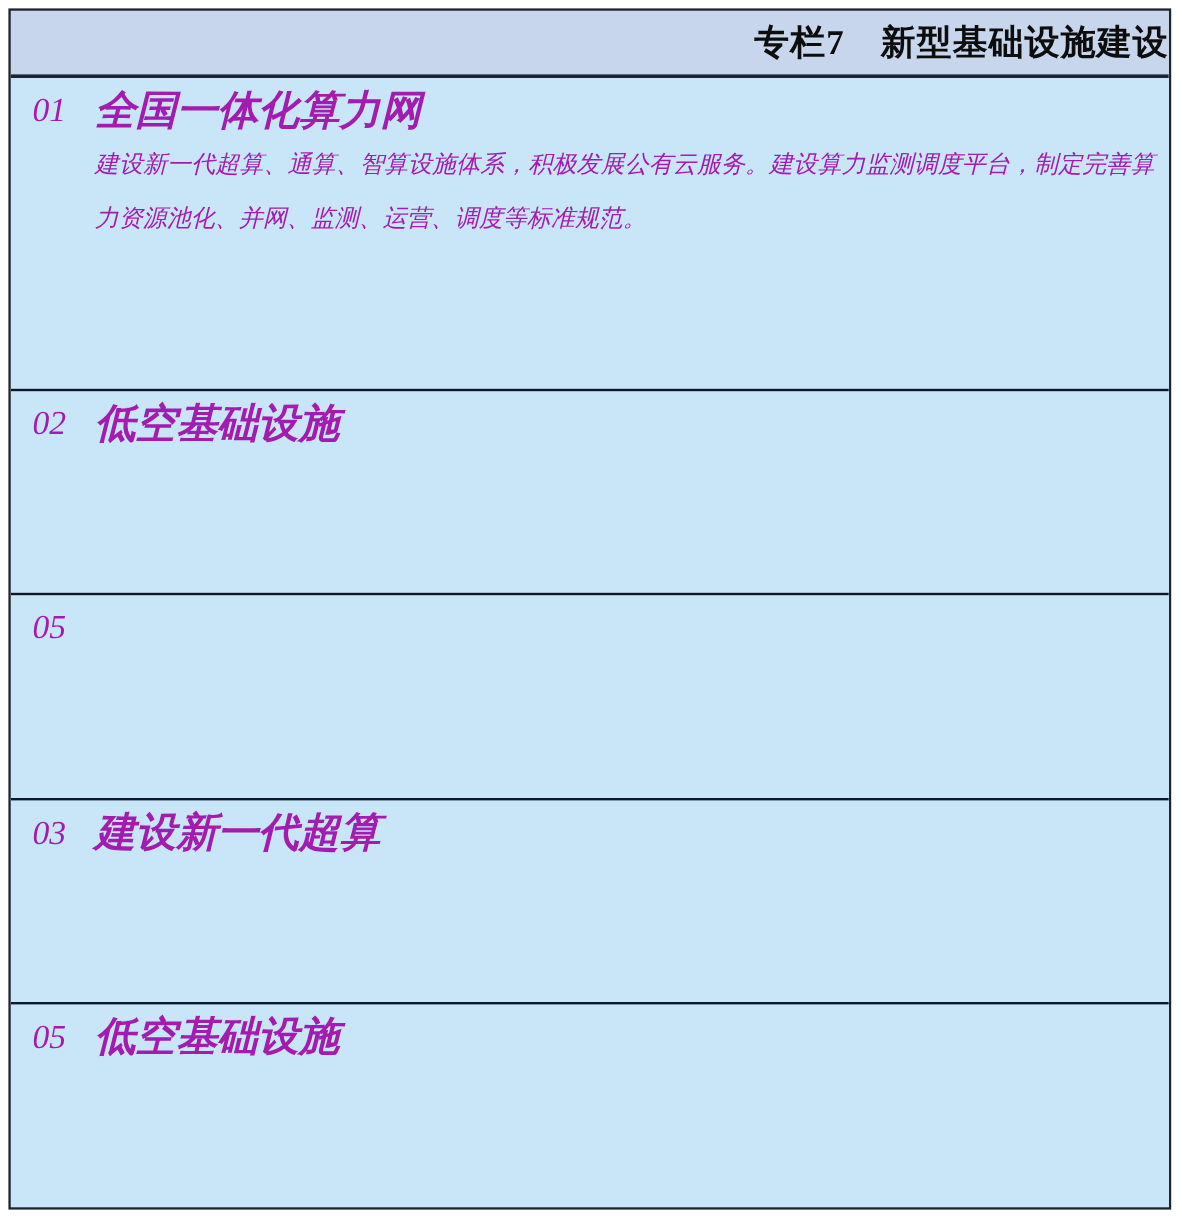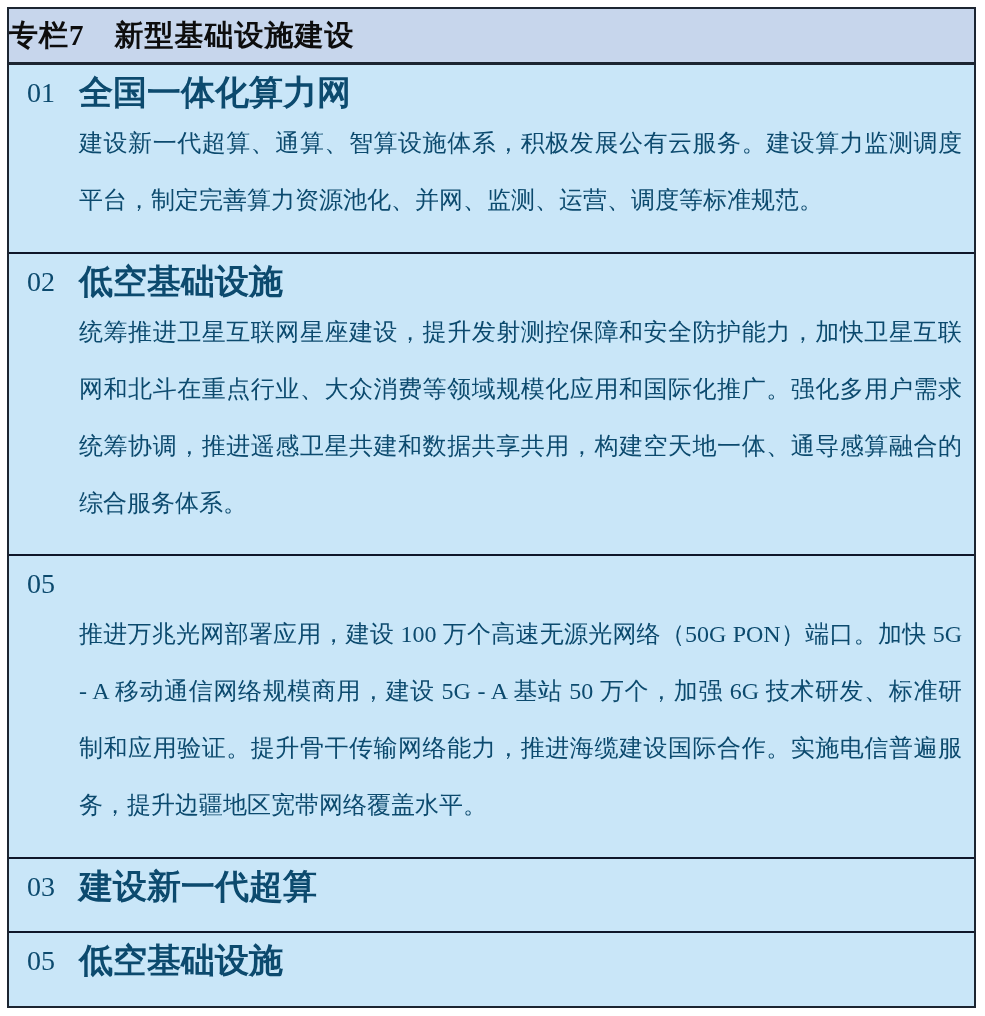--- a/index.html
+++ b/index.html
@@ -24,21 +24,22 @@
     flex-direction: column;
     overflow: hidden;
   }
   .panel-header {
     background: #c7d6ec;
     border-bottom: 3px solid #1c2531;
     flex: 0 0 auto;
     height: 53px;
     display: flex;
     align-items: center;
-    justify-content: flex-start;
+    justify-content: flex-end;
+    padding-left: 48px;
   }
   .panel-title {
     font-size: 29px;
     font-weight: bold;
     color: #0d0d0d;
     letter-spacing: 1px;
   }
   .panel-body {
     flex: 1 1 auto;
     display: flex;
@@ -47,21 +48,22 @@
   }
   .row {
     background: #c9e6f8;
     flex: 1 1 auto;
     box-sizing: border-box;
     padding: 5px 12px 7px 18px;
     display: grid;
     grid-template-columns: 52px 1fr;
     grid-template-rows: auto auto;
     align-content: start;
-    color: #0c4a6e;
+    color: #a21caf;
+    font-style: italic;
   }
   .row + .row {
     border-top: 2px solid #0f172a;
   }
   .row-num {
     grid-column: 1;
     grid-row: 1;
     font-size: 28px;
     line-height: 45px;
     font-family: "Liberation Serif", "DejaVu Serif", serif;
@@ -69,22 +71,22 @@
   .row-title {
     grid-column: 2;
     grid-row: 1;
     font-size: 34px;
     line-height: 45px;
     font-weight: bold;
   }
   .row-body {
     grid-column: 2;
     grid-row: 2;
-    font-size: 24px;
-    line-height: 57px;
+    font-size: 20px;
+    line-height: 45px;
     text-align: justify;
     text-justify: inter-ideograph;
     margin: 0;
   }
 </style>
 </head>
 <body>
 
 <div class="page">
   <div class="panel">
@@ -97,26 +99,24 @@
 
       <div class="row">
         <span class="row-num">01</span>
         <span class="row-title">全国一体化算力网</span>
         <p class="row-body">建设新一代超算、通算、智算设施体系，积极发展公有云服务。建设算力监测调度平台，制定完善算力资源池化、并网、监测、运营、调度等标准规范。</p>
       </div>
 
       <div class="row">
         <span class="row-num">02</span>
         <span class="row-title">低空基础设施</span>
-        <p class="row-body">统筹推进卫星互联网星座建设，提升发射测控保障和安全防护能力，加快卫星互联网和北斗在重点行业、大众消费等领域规模化应用和国际化推广。强化多用户需求统筹协调，推进遥感卫星共建和数据共享共用，构建空天地一体、通导感算融合的综合服务体系。</p>
       </div>
 
       <div class="row">
         <span class="row-num">05</span>
-        <p class="row-body">推进万兆光网部署应用，建设 100 万个高速无源光网络（50G PON）端口。加快 5G - A 移动通信网络规模商用，建设 5G - A 基站 50 万个，加强 6G 技术研发、标准研制和应用验证。提升骨干传输网络能力，推进海缆建设国际合作。实施电信普遍服务，提升边疆地区宽带网络覆盖水平。</p>
       </div>
 
       <div class="row">
         <span class="row-num">03</span>
         <span class="row-title">建设新一代超算</span>
       </div>
 
       <div class="row">
         <span class="row-num">05</span>
         <span class="row-title">低空基础设施</span>

